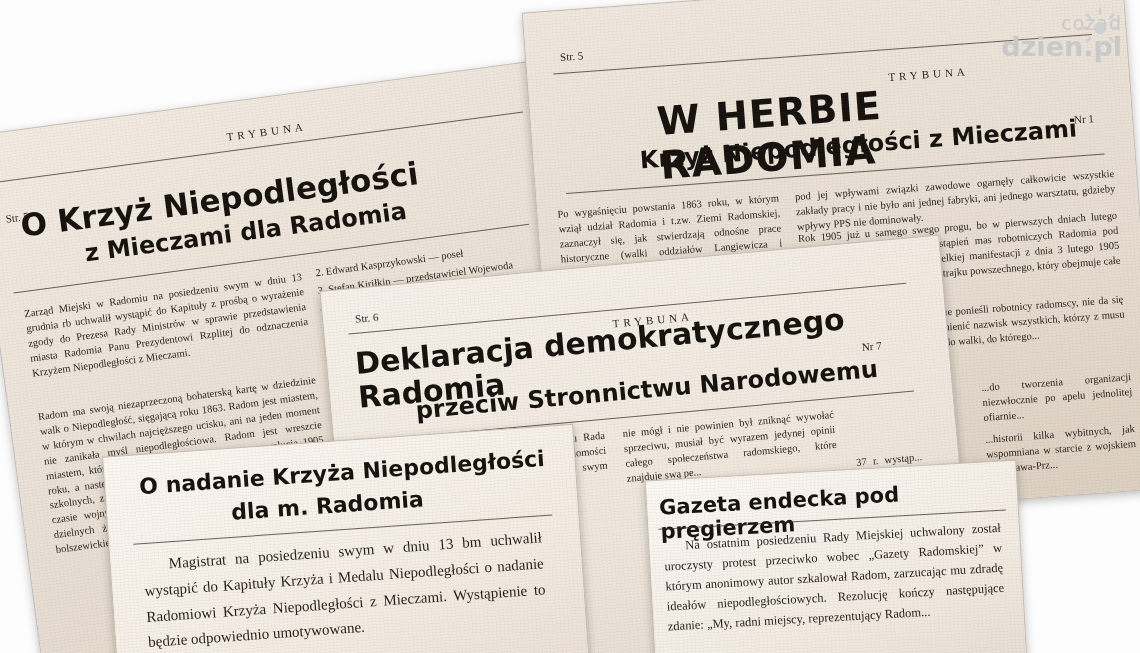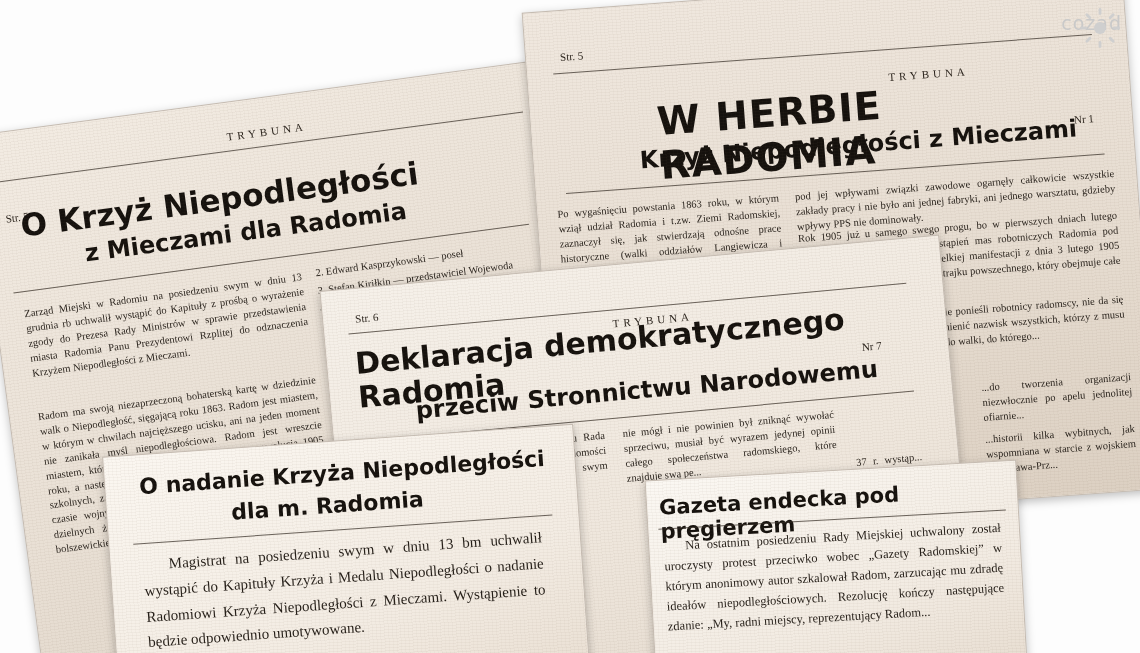--- a/index.html
+++ b/index.html
@@ -233,15 +233,16 @@
         <rect x="18.6" y="33" width="2.8" height="7" rx="1.4"></rect>
         <rect x="0" y="18.6" width="7" height="2.8" rx="1.4"></rect>
         <rect x="33" y="18.6" width="7" height="2.8" rx="1.4"></rect>
         <rect x="18.6" y="0" width="2.8" height="7" rx="1.4" transform="rotate(45 20 20)"></rect>
         <rect x="18.6" y="33" width="2.8" height="7" rx="1.4" transform="rotate(45 20 20)"></rect>
         <rect x="0" y="18.6" width="7" height="2.8" rx="1.4" transform="rotate(45 20 20)"></rect>
         <rect x="33" y="18.6" width="7" height="2.8" rx="1.4" transform="rotate(45 20 20)"></rect>
       </g>
     </svg>
     <div class="l1">cozad</div>
+    <div class="l2">dzien.pl</div>
   </div>
 
 </div>
 
 </body></html>

